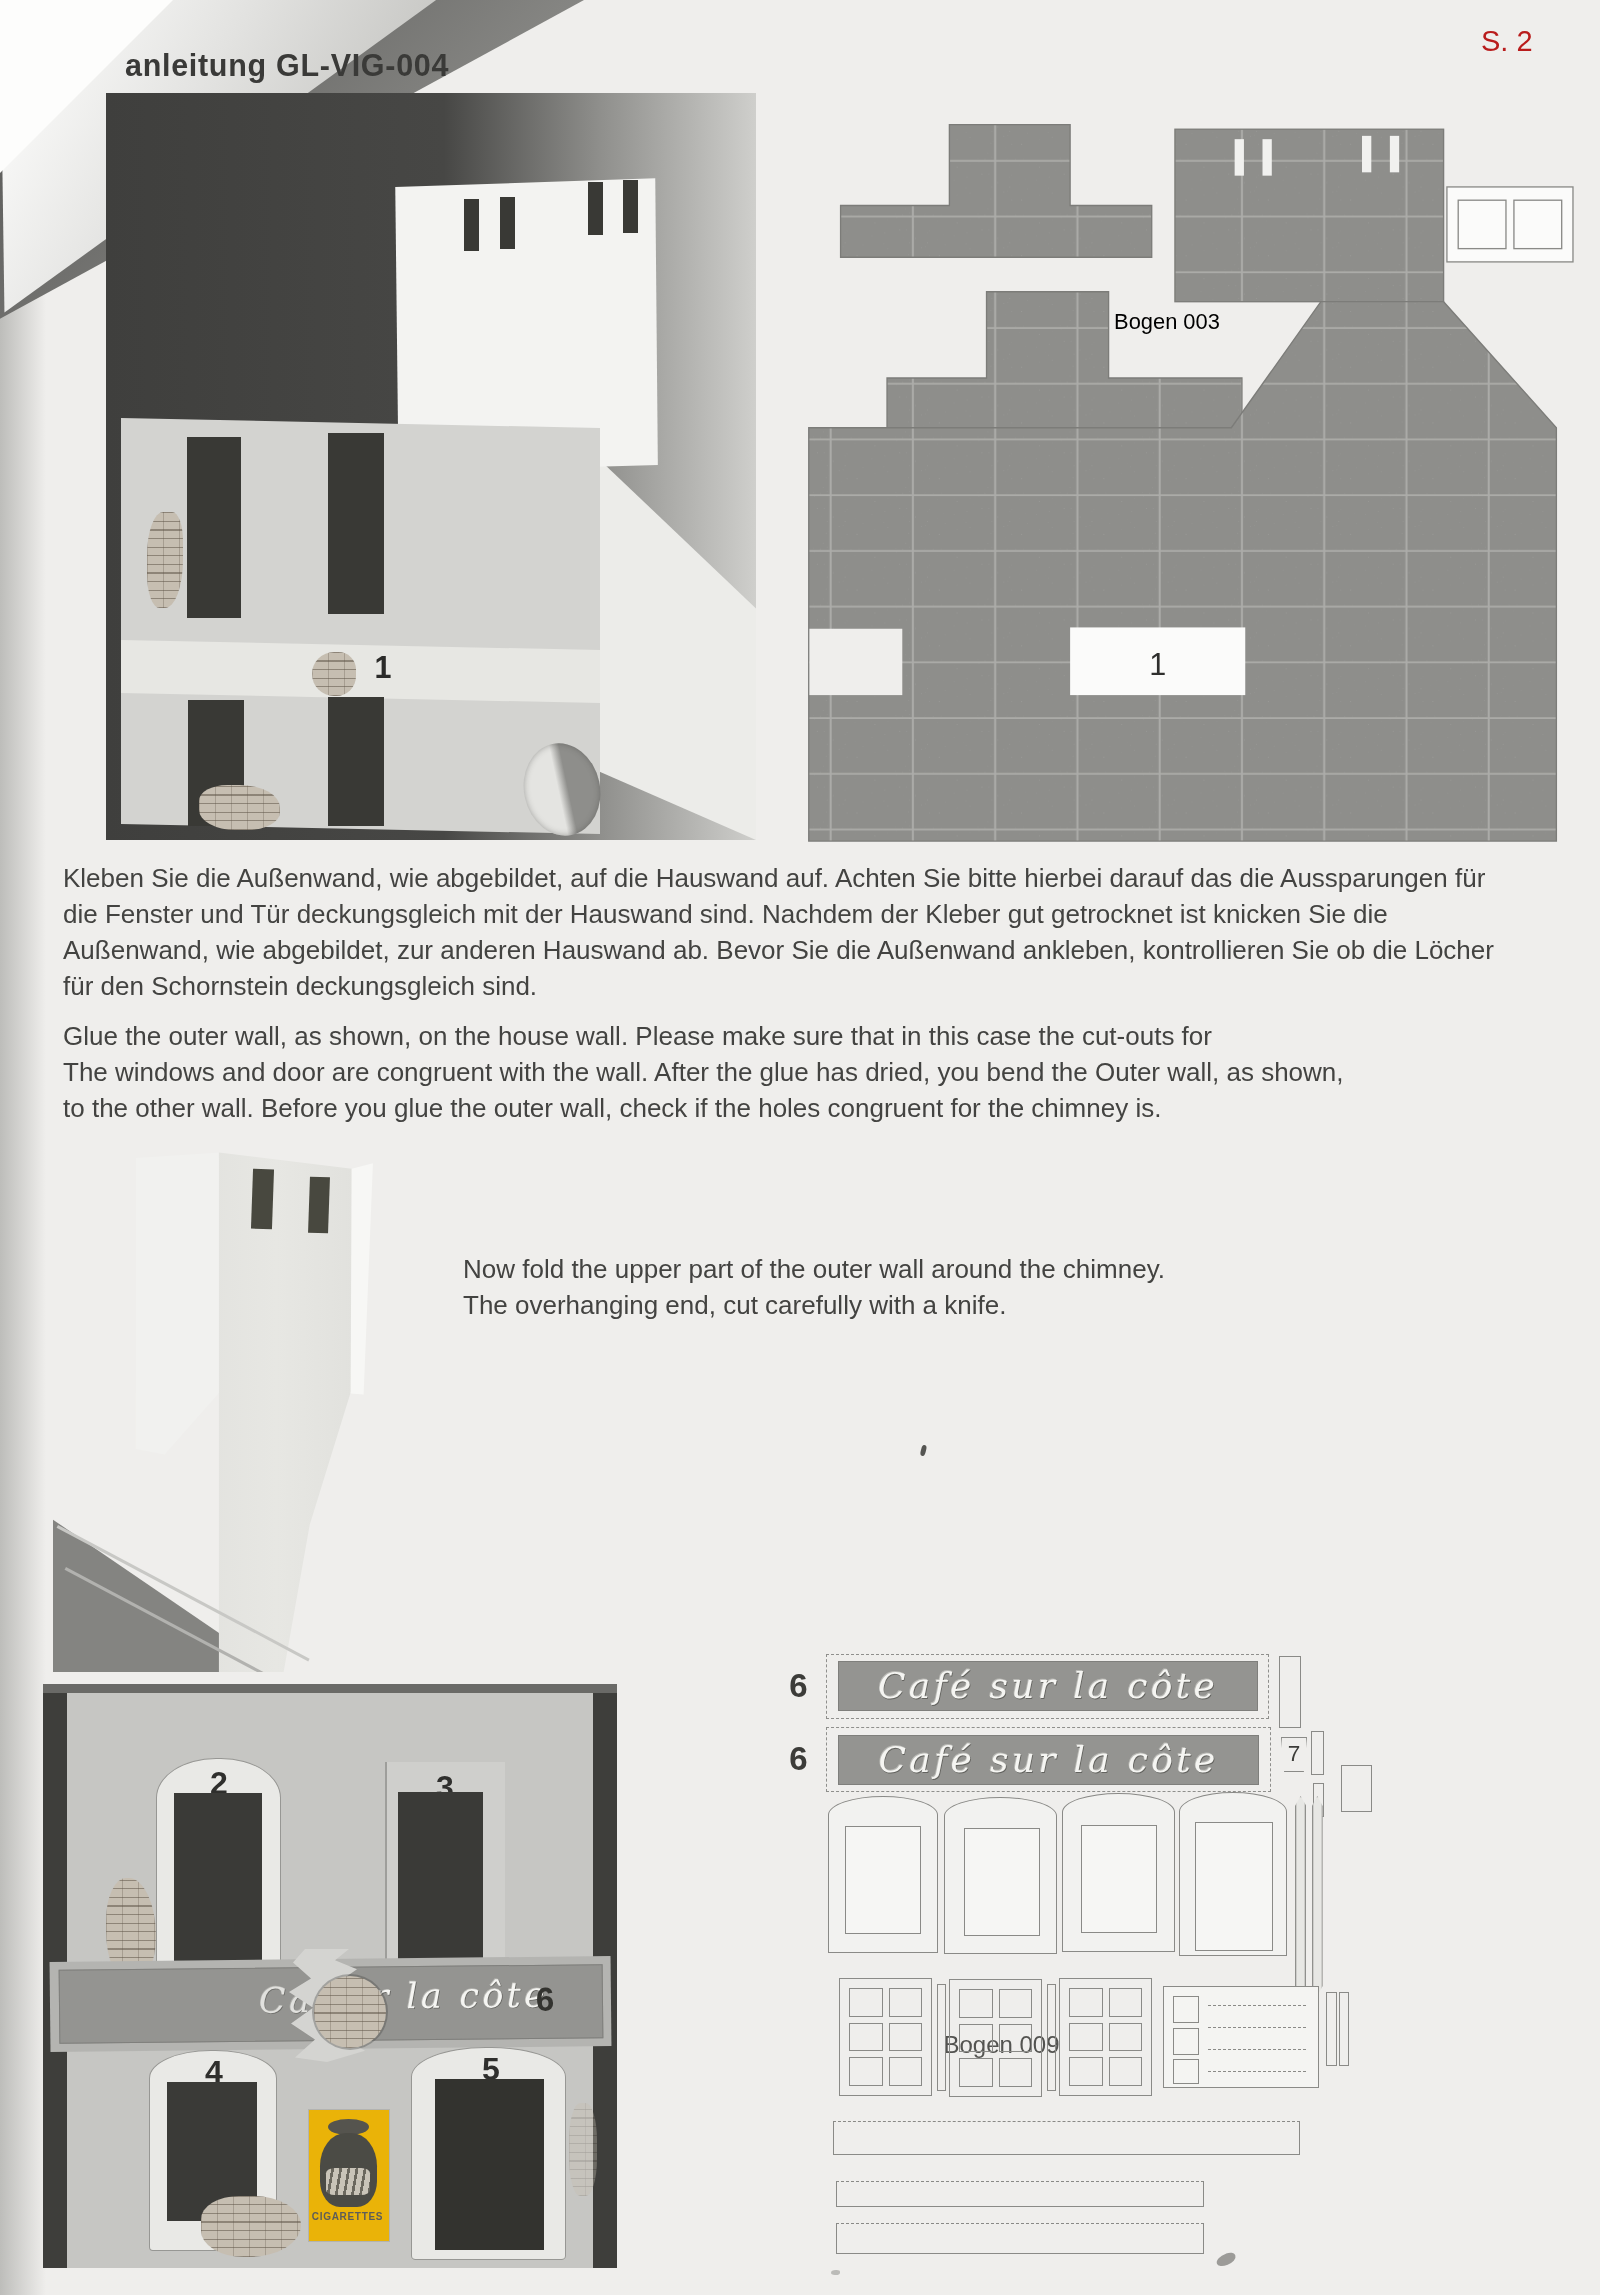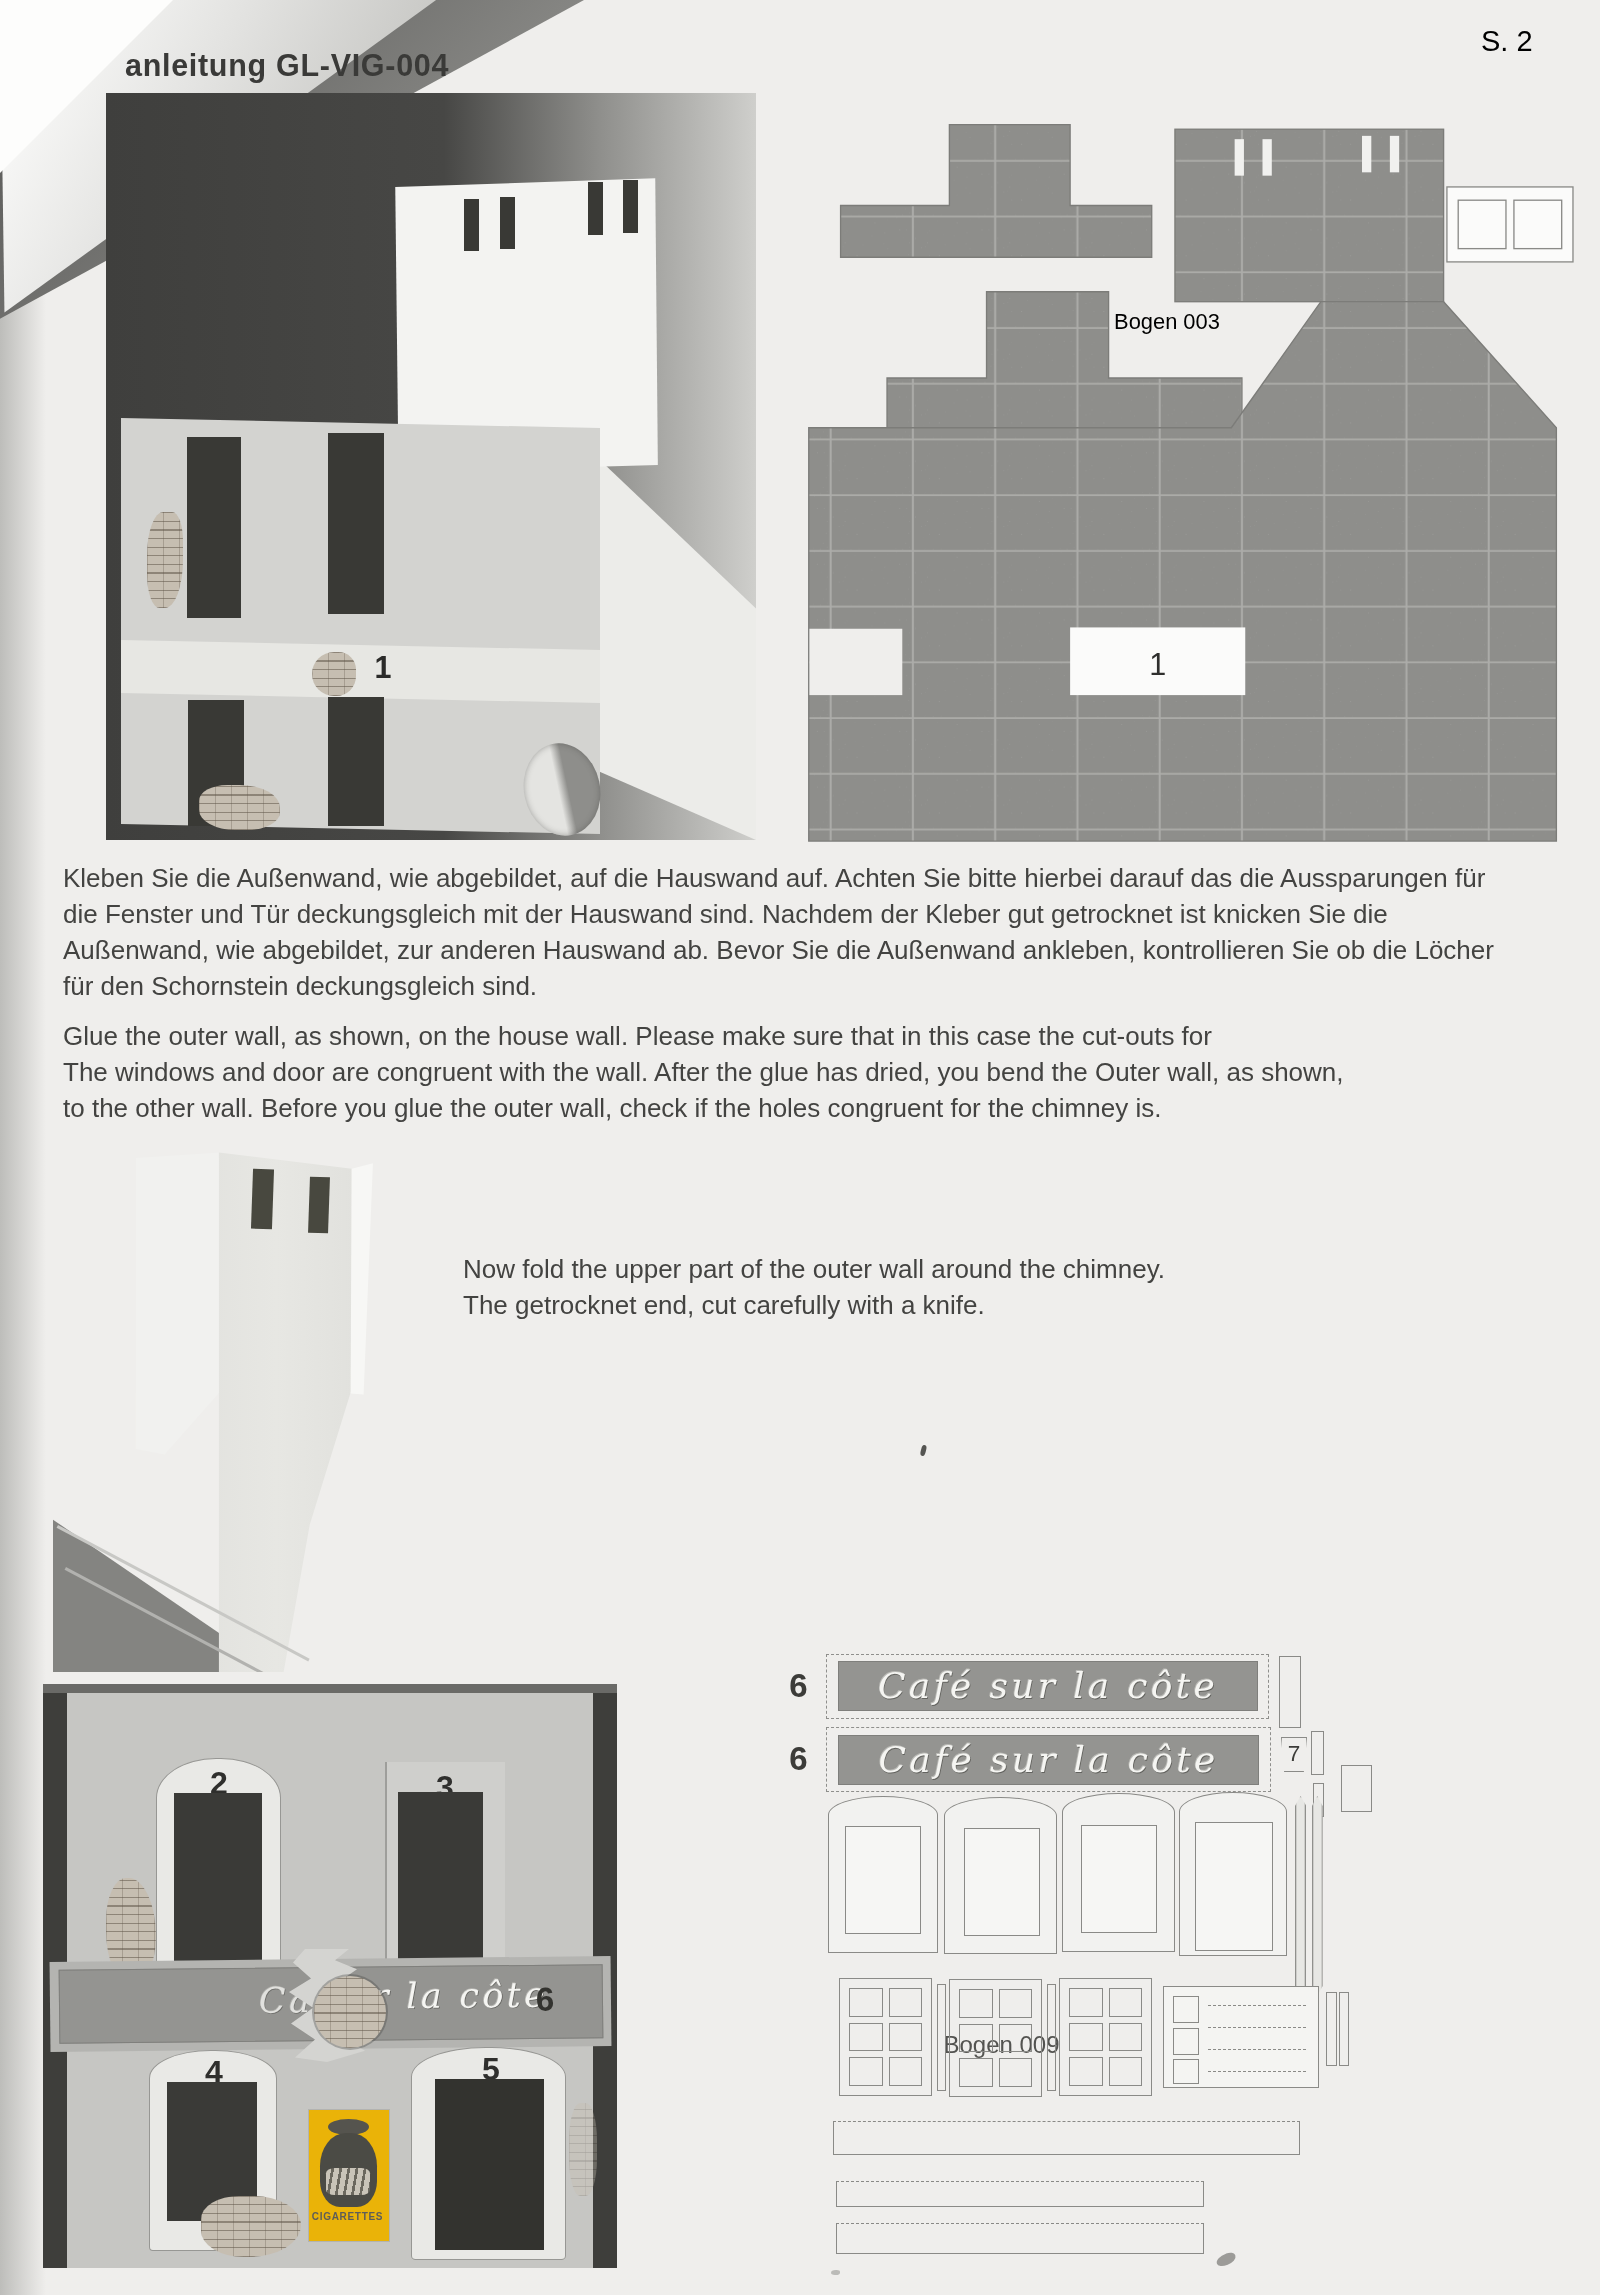--- a/index.html
+++ b/index.html
@@ -31,21 +31,21 @@
 
   <div class="abs" style="left:0;top:0;width:46px;height:2295px;background:linear-gradient(90deg,#bdbdba,rgba(189,189,186,0));"></div>
 
   <div class="abs" style="left:0;top:0;width:584px;height:332px;clip-path:polygon(0 0,100% 0,0 96%);
               background:linear-gradient(135deg,#626260 20%,#8b8b88 70%,#b5b5b2);"></div>
   <div class="abs" style="left:0;top:0;width:445px;height:319px;clip-path:polygon(0 0,98% 0,1% 98%);
               background:linear-gradient(118deg,#fbfbfa 8%,#e3e3e1 40%,#c9c9c6 72%,#a9a9a6 100%);"></div>
   <div class="abs" style="left:0;top:0;width:173px;height:173px;clip-path:polygon(0 0,100% 0,0 100%);background:#fdfdfc;"></div>
 
   <div class="abs" style="left:125px;top:48px;font-size:30.5px;font-weight:700;color:#3a3a38;letter-spacing:0.7px;">anleitung GL-VIG-004</div>
-  <div class="abs" style="left:1481px;top:25px;font-size:29px;color:#000000;">S. 2</div>
+  <div class="abs" style="left:1481px;top:25px;font-size:29px;color:#b91c1c;">S. 2</div>
 
   <div class="abs" style="left:106px;top:93px;width:650px;height:747px;overflow:hidden;
               background:linear-gradient(90deg,#3f3f3d 0%,#474745 52%,#8f8f8c 76%,#cfcfcc 100%);">
     <div class="abs" style="left:0;top:0;width:650px;height:747px;clip-path:polygon(71% 45%,100% 69%,100% 100%,50% 81%);background:#ecece9;"></div>
     <div class="abs" style="left:0;top:0;width:650px;height:747px;clip-path:polygon(44.5% 12.6%,84.5% 11.4%,84.9% 49.8%,45% 50.8%);background:#f3f3f1;"></div>
     <div class="abs dark" style="left:358px;top:106px;width:14.6px;height:52px;"></div>
     <div class="abs dark" style="left:394px;top:104px;width:14.6px;height:52px;"></div>
     <div class="abs dark" style="left:482px;top:89px;width:14.6px;height:53px;"></div>
     <div class="abs dark" style="left:517px;top:87px;width:14.6px;height:53px;"></div>
     <div class="abs" style="left:15.3px;top:330px;width:479px;height:406px;background:#d3d3d0;transform:skewY(1.2deg);"></div>
@@ -116,21 +116,21 @@
                 background:linear-gradient(90deg,#d9d9d6,#e7e7e3 60%,#dcdcd8);"></div>
     <div class="abs" style="left:0;top:0;width:372px;height:544px;clip-path:polygon(80.3% 7.5%,86% 6.5%,83.5% 49%,80% 48.8%);background:#f7f7f5;"></div>
     <div class="abs dark" style="left:199px;top:41px;width:21px;height:60px;transform:rotate(2deg);background:#48483f;"></div>
     <div class="abs dark" style="left:256px;top:49px;width:20px;height:56px;transform:rotate(2deg);background:#48483f;"></div>
     <div class="abs" style="left:5.3px;top:397px;width:285px;height:3.3px;background:#c8c8c5;transform:rotate(28deg);transform-origin:left top;"></div>
     <div class="abs" style="left:13.3px;top:439px;width:252px;height:2.7px;background:#b2b2af;transform:rotate(28deg);transform-origin:left top;"></div>
   </div>
 
   <div class="abs" style="left:921px;top:1445px;width:5.3px;height:10.6px;background:#55555૨;background:#555552;border-radius:40%;transform:rotate(14deg);"></div>
   <div class="abs txt" style="left:463px;top:1252px;width:995px;font-size:26px;">Now fold the upper part of the outer wall around the chimney.
-The getrocknet end, cut carefully with a knife.</div>
+The overhanging end, cut carefully with a knife.</div>
 
   <div class="abs" style="left:43px;top:1684px;width:574px;height:584px;overflow:hidden;
               background:linear-gradient(180deg,#c9c9c6,#c2c2bf 60%,#cccc c9);background-color:#c6c6c3;">
     <div class="abs" style="left:0;top:0;width:24px;height:584px;background:#3e3e3b;"></div>
     <div class="abs" style="left:550px;top:0;width:24px;height:584px;background:#3e3e3b;"></div>
     <div class="abs" style="left:0;top:0;width:574px;height:9.3px;background:#6a6a67;"></div>
 
     <div class="abs frame-arch" style="left:113px;top:74px;width:123px;height:282px;"></div>
     <div class="abs lbl" style="left:156px;top:81px;width:40px;font-size:32px;">2</div>
     <div class="abs dark" style="left:131px;top:109px;width:88px;height:216px;background:#3a3a37;"></div>

